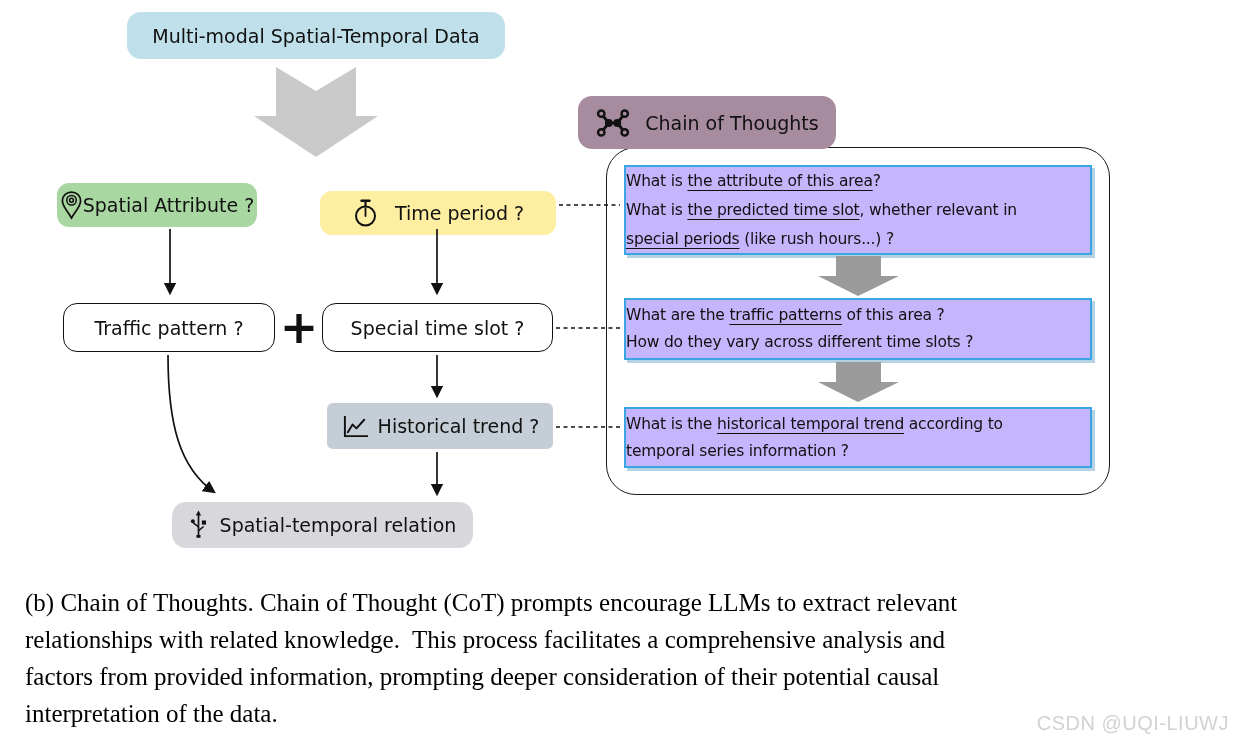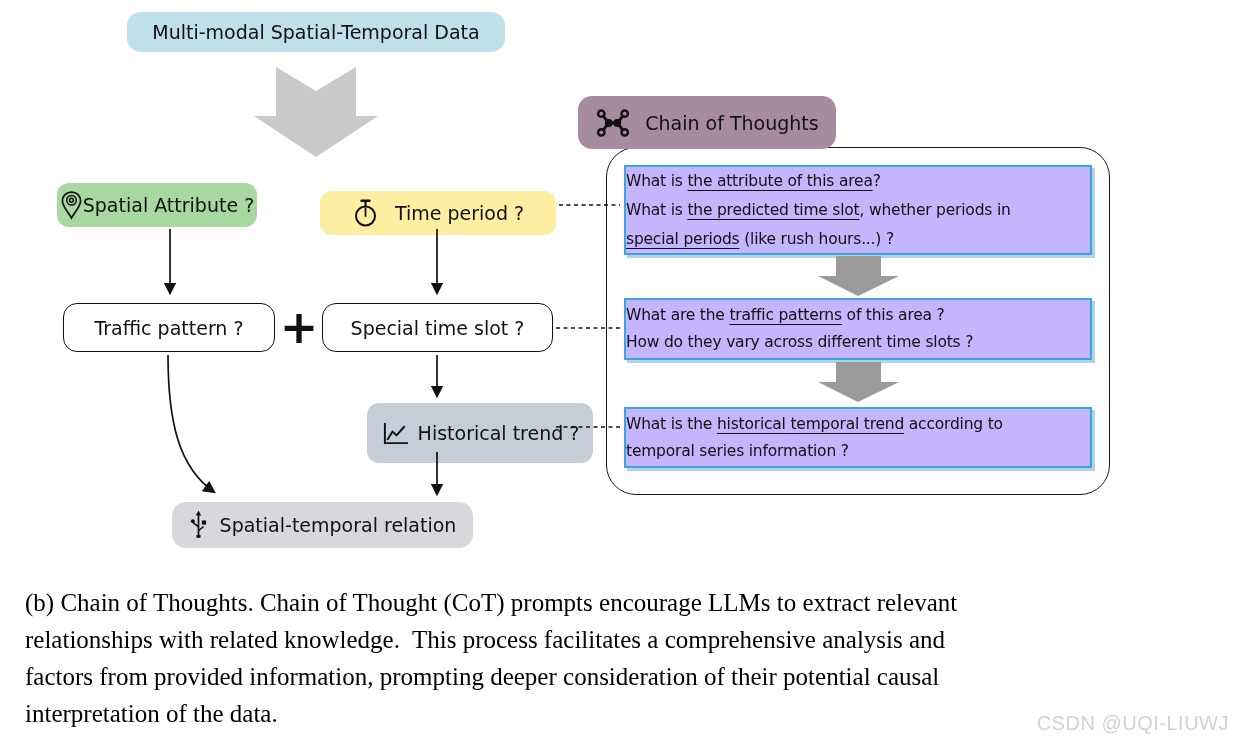--- a/index.html
+++ b/index.html
@@ -4,27 +4,27 @@
 <style>
   html,body{margin:0;padding:0;background:#ffffff;}
   .stage{
     position:relative;width:1237px;height:747px;background:#fff;overflow:hidden;
     font-family:"DejaVu Sans",sans-serif;color:#111;
   }
   .box{position:absolute;display:flex;align-items:center;justify-content:center;box-sizing:border-box;}
   .rounded{border-radius:14px;}
   .node-label{white-space:nowrap;}
 
-  .source{left:127px;top:12px;width:378px;height:40px;background:var(--source-fill,#bfe0ea);font-size:19px;}
+  .source{left:127px;top:12px;width:378px;height:47px;background:var(--source-fill,#bfe0ea);font-size:19px;}
   .spatial{left:57px;top:183px;width:200px;height:44px;background:var(--spatial-fill,#a9d7a1);border-radius:12px;font-size:19px;gap:0;}
   .time{left:320px;top:183px;width:236px;height:44px;background:var(--time-fill,#fdeea1);border-radius:12px;font-size:19px;gap:16px;margin-top:8px;}
   .cot-header{left:578px;top:96px;width:258px;height:53px;background:var(--cot-header-fill,#a78c9f);font-size:19px;gap:14px;z-index:4;}
   .traffic{left:63px;top:303px;width:212px;height:49px;background:#fff;border:1.7px solid #111;font-size:19px;}
   .special{left:322px;top:303px;width:231px;height:49px;background:#fff;border:1.7px solid #111;font-size:19px;}
-  .historical{left:327px;top:403px;width:226px;height:60px;background:var(--historical-fill,#c5ced6);border-radius:12px;font-size:19px;gap:8px;margin-left:40px;}
+  .historical{left:327px;top:403px;width:226px;height:46px;background:var(--historical-fill,#c5ced6);border-radius:6px;font-size:19px;gap:8px;}
   .relation{left:172px;top:502px;width:301px;height:46px;background:var(--relation-fill,#d8d7dc);font-size:19px;gap:12px;}
   .plus{left:279px;top:301px;width:40px;height:52px;font-size:46px;font-weight:900;line-height:52px;}
 
   .panel{
     position:absolute;left:606px;top:147px;width:504px;height:348px;
     border:1.6px solid #1a1a1a;border-radius:30px;background:#fff;z-index:1;box-sizing:border-box;
   }
   .qbox{
     position:absolute;background:#c4b5fd;border:2px solid var(--question-border,#3aa5e3);
     box-shadow:3px 3px 0 var(--question-shadow,#b5d2e2);
@@ -119,21 +119,21 @@
         <circle cx="31.5" cy="26" r="3.4" style="fill:var(--cot-header-fill,#a78c9f)" stroke="#111" stroke-width="2.6"></circle>
       </svg>
     </span>
     <span class="node-label">Chain of Thoughts</span>
   </div>
 
   <div class="panel"></div>
 
   <div class="qbox qbox1">
     <div class="qline"><span>What is </span><span class="u">the attribute of this area</span><span>?</span></div>
-    <div class="qline"><span>What is </span><span class="u">the predicted time slot</span><span>, whether periods in</span></div>
+    <div class="qline"><span>What is </span><span class="u">the predicted time slot</span><span>, whether relevant in</span></div>
     <div class="qline"><span class="u">special periods</span><span> (like rush hours...) ?</span></div>
   </div>
 
   <div class="qbox qbox2">
     <div class="qline"><span>What are the </span><span class="u">traffic patterns</span><span> of this area ?</span></div>
     <div class="qline"><span>How do they vary across different time slots ?</span></div>
   </div>
 
   <div class="qbox qbox3">
     <div class="qline"><span>What is the </span><span class="u">historical temporal trend</span><span> according to</span></div>

